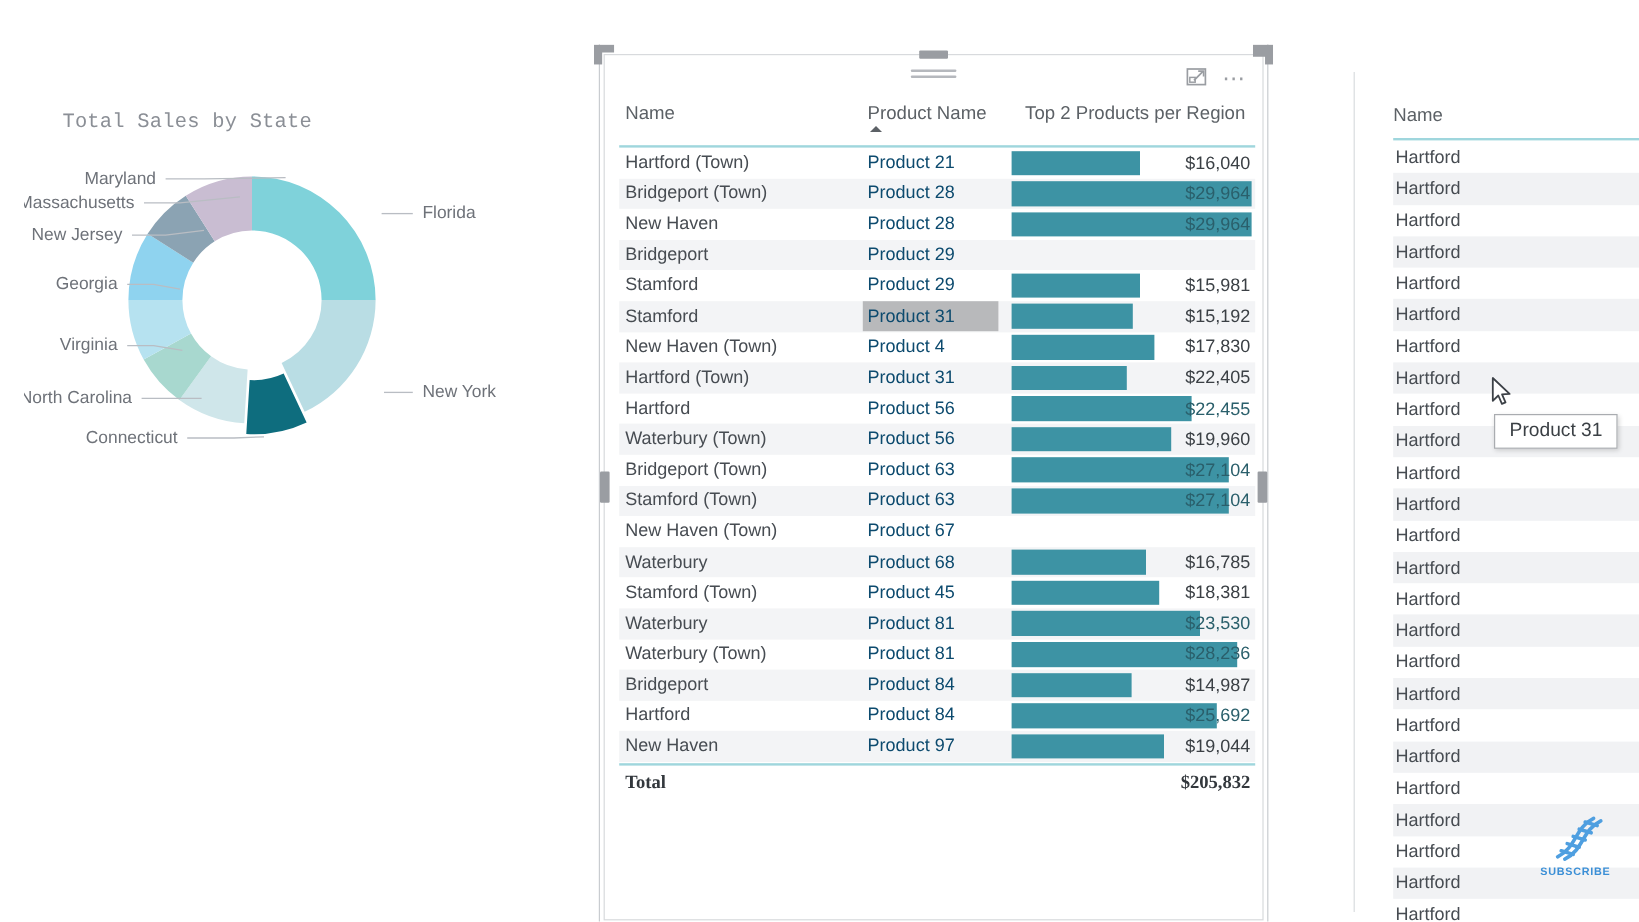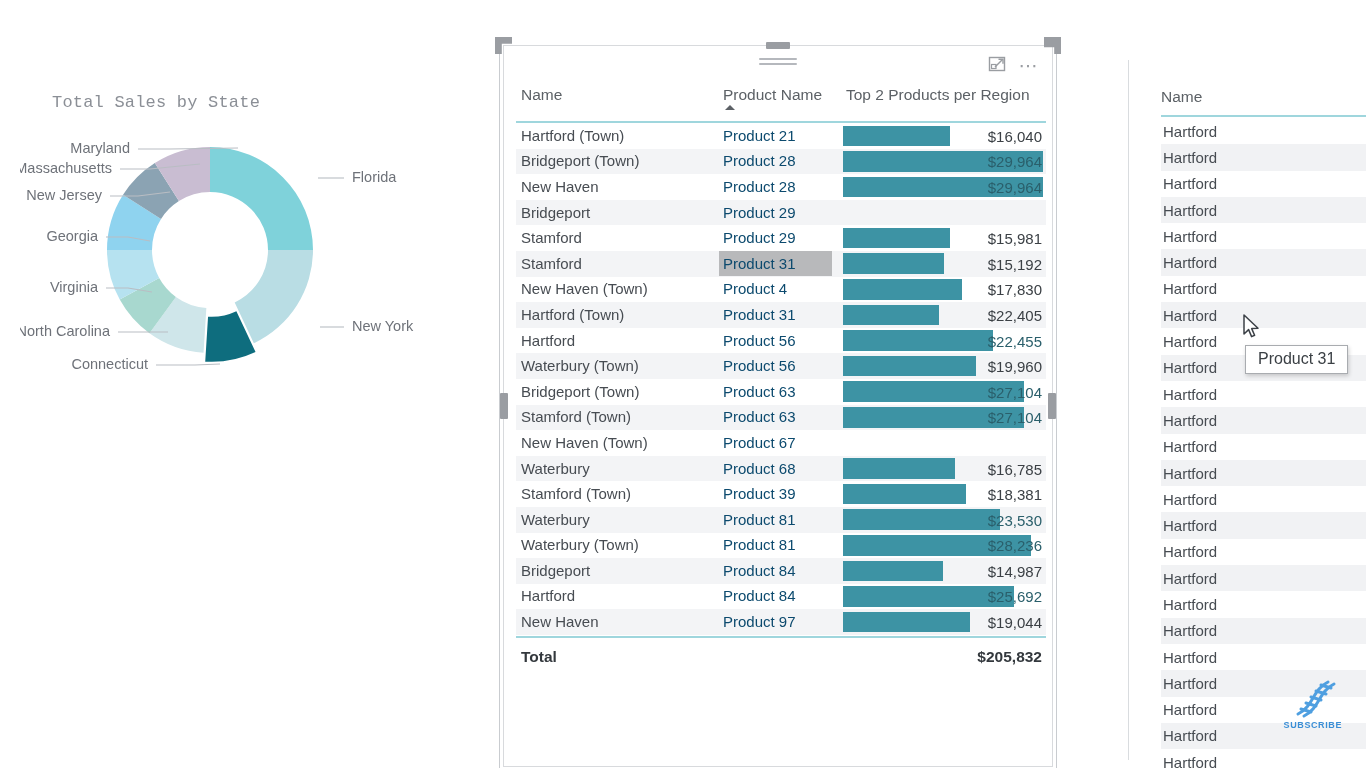--- a/index.html
+++ b/index.html
@@ -49,41 +49,41 @@
   #visual-actions { position:absolute; right:12px; top:8px; display:flex; align-items:center; gap:12px; }
   .vicon { cursor:pointer; }
   #ellipsis-icon { letter-spacing:2.5px; color:#9a9da2; font-size:19px; line-height:10px; }
 
   
   #tbl { position:absolute; left:12px; top:40px; right:6px; }
   .trow { display:flex; align-items:center; height:25.6px; position:relative; }
   #thead .trow { height:34px; align-items:flex-start; }
   .c-name  { width:207px; flex:0 0 207px; padding-left:5px; }
   .c-prod  { width:120px; flex:0 0 120px; position:relative; }
-  .c-bar   { flex:1 1 auto; position:relative; height:100%; }
+  .c-bar   { flex:1 1 auto; position:relative; height:100%;text-align:center; }
   #thead .th {
     font-size:15.5px; color:#5c6166; white-space:nowrap;
   }
   #thead .c-bar .th { padding-left:3px; }
   #sort-caret { position:absolute; left:2px; top:19px;
       width:0;height:0;border-left:5px solid transparent;border-right:5px solid transparent;
       border-bottom:5px solid #5c6166; }
   #head-rule { height:2px; background:#9fd6dd; margin-top:1px; }
 
   .trow.alt { background:#f3f4f6; }
   .cell { font-size:15px; color:#0c4a6e; white-space:nowrap; overflow:hidden; }
   .cell.name { color:#474c52; }
   .bar-wrap { position:absolute; left:0; top:2.5px; bottom:2.5px; right:0; }
   .bar { position:absolute; left:0; top:0; bottom:0; background:#3d93a4; }
   .bar-val { position:absolute; right:4px; top:50%; transform:translateY(-50%);
       font-size:15px; color:#3b4045; }
   .bar-val.on-bar { color:#2a5f6b; }
 
   #total-rule { height:2px; background:#9fd6dd; margin-top:1px; }
-  #total-row { display:flex; align-items:flex-end; height:28px; padding-top:2px; }
+  #total-row { display:flex; align-items:center; height:28px; padding-top:2px;font-family:Liberation Serif, serif; }
   #total-row .lbl { width:207px; flex:0 0 207px; padding-left:5px;
       font-size:15.5px; font-weight:bold; color:#33383d; }
   #total-row .val { flex:1 1 auto; text-align:right; padding-right:4px;
       font-size:15.5px; font-weight:bold; color:#33383d; }
 
   
   .cell-hover { background:#b8b9bb; }
   #cell-tooltip {
     position:absolute; left:741px; top:299px;
     background:#ffffff; border:1px solid #a9acb0;
@@ -312,21 +312,21 @@
             <div class="c-prod"><span class="cell">Product 68</span></div>
             <div class="c-bar">
               <div class="bar-wrap">
                 <div class="bar" style="width:112px"></div>
                 <span class="bar-val">$16,785</span>
               </div>
             </div>
           </div>
           <div class="trow">
             <div class="c-name"><span class="cell name">Stamford (Town)</span></div>
-            <div class="c-prod"><span class="cell">Product 39</span></div>
+            <div class="c-prod"><span class="cell">Product 45</span></div>
             <div class="c-bar">
               <div class="bar-wrap">
                 <div class="bar" style="width:123px"></div>
                 <span class="bar-val">$18,381</span>
               </div>
             </div>
           </div>
           <div class="trow alt">
             <div class="c-name"><span class="cell name">Waterbury</span></div>
             <div class="c-prod"><span class="cell">Product 81</span></div>

